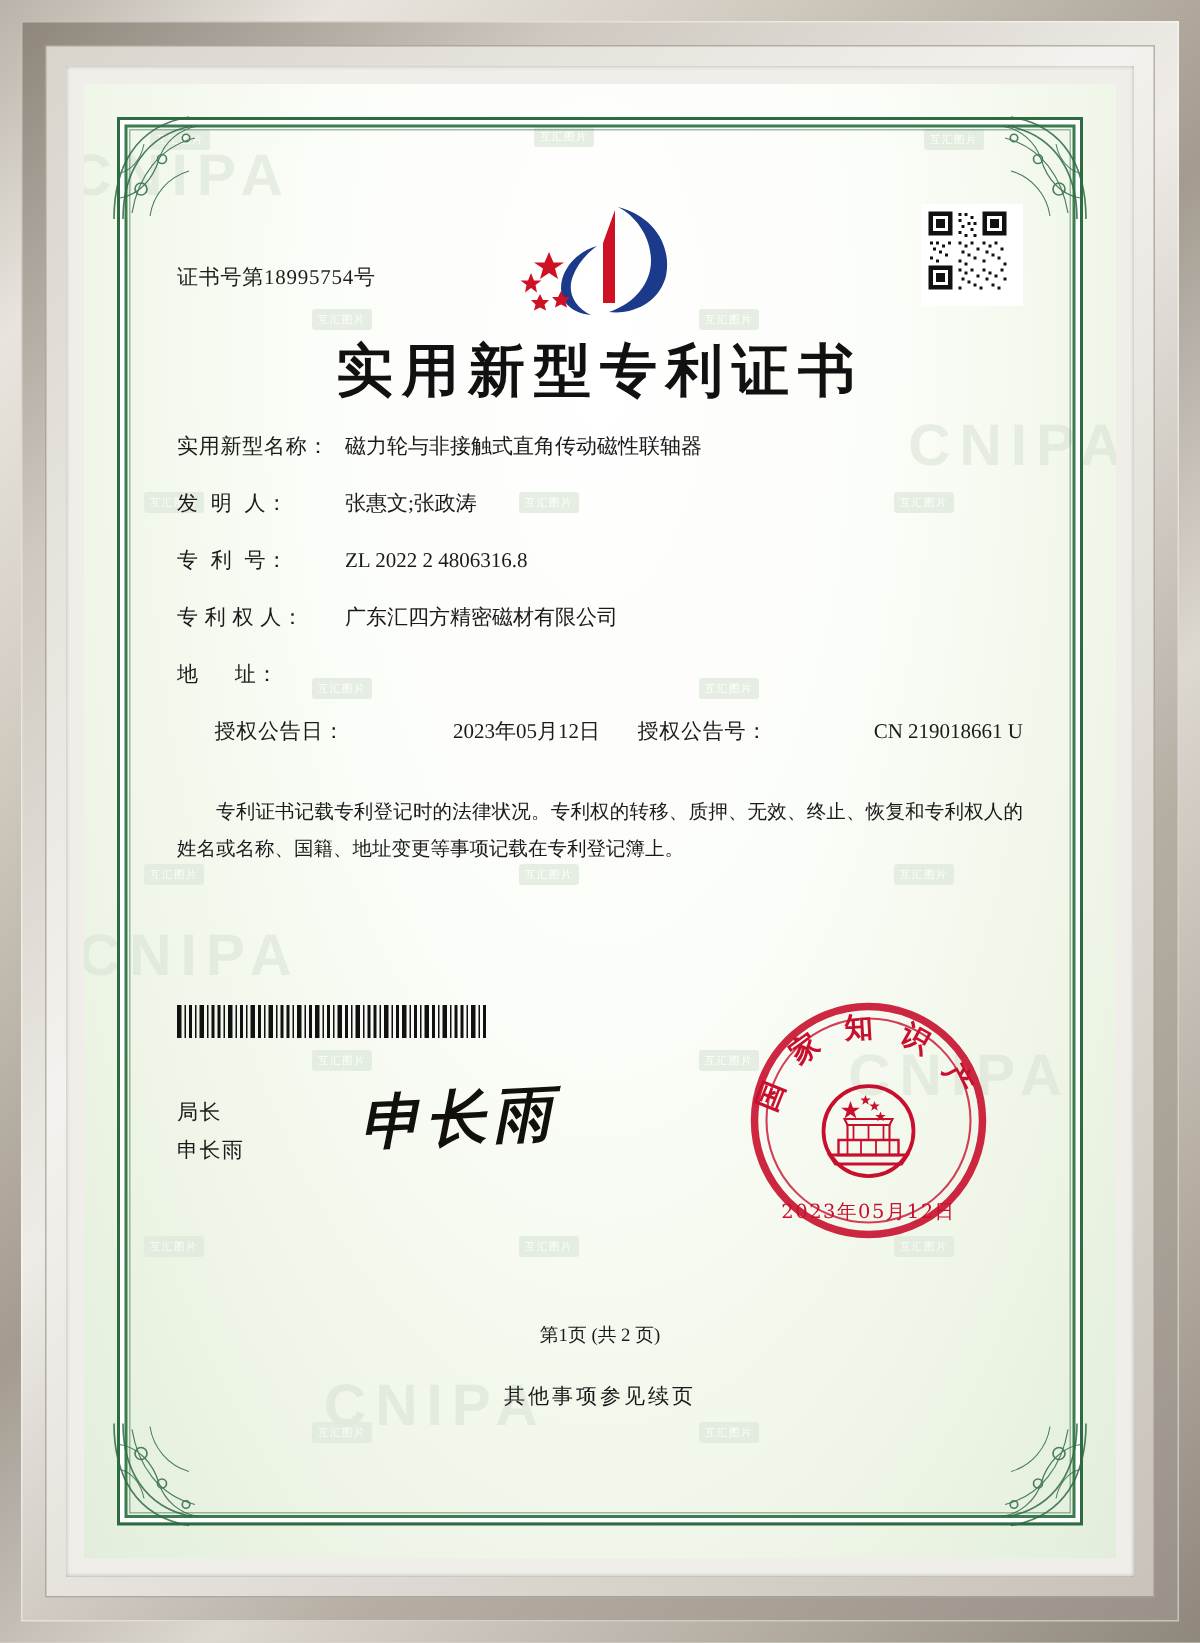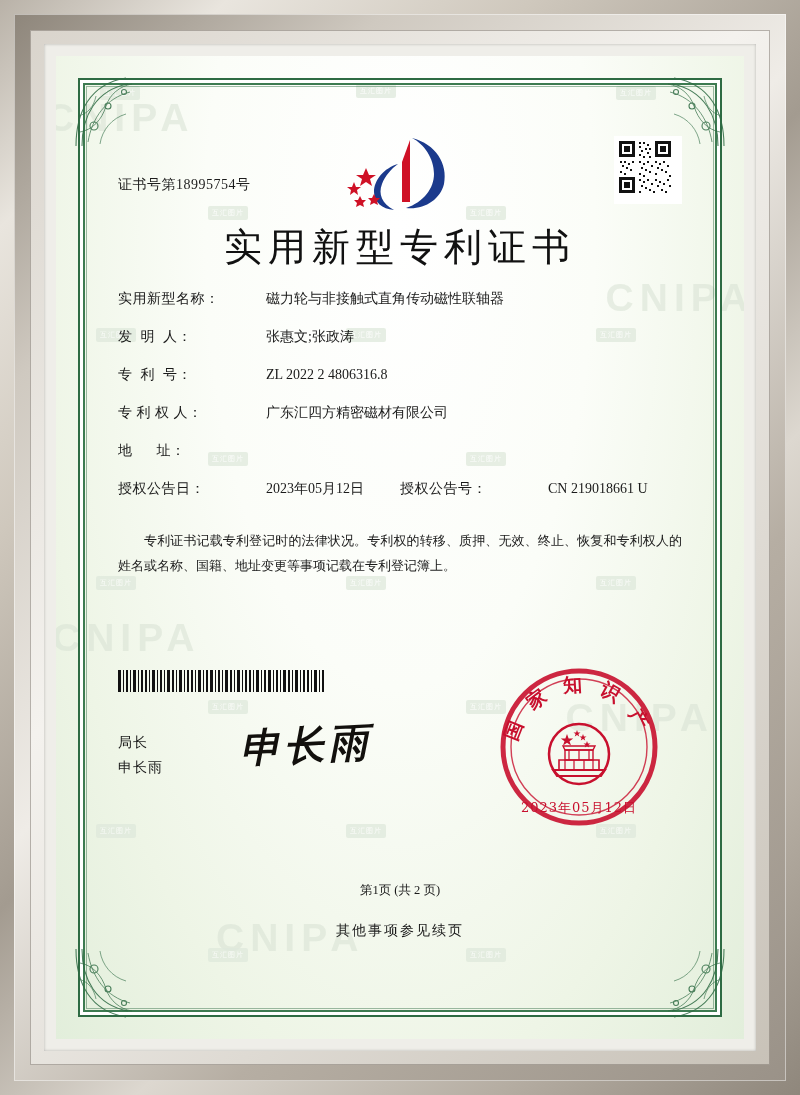--- a/index.html
+++ b/index.html
@@ -83,34 +83,34 @@
   }
   .qr{
     position:absolute;right:8px;top:26px;
     width:62px;height:62px;background:#fff;padding:3px;
   }
   .qr svg{display:block}
 
   .title{
     position:absolute;left:0;right:0;top:112px;
     text-align:center;
-    font-size:38px;letter-spacing:6px;font-weight:normal;
+    font-size:38px;letter-spacing:6px;font-weight:bold;
     color:#111;
     font-family:"DejaVu Serif",serif;
   }
 
   .fields{position:absolute;left:8px;right:8px;top:178px;}
   .row{
     display:flex;align-items:flex-start;
     margin-bottom:17px;
     font-size:14px;color:#1a1a1a;line-height:1.5;
   }
   .lbl{flex:0 0 112px;letter-spacing:.5px;white-space:pre;}
-  .val{flex:1;margin-left:36px;}
-  .row-two{display:flex;}
+  .val{flex:1;}
+  .row-two{display:flex;text-align:right;}
   .row-two .half{flex:1;display:flex;}
   .row-two .half .lbl{flex:0 0 112px}
   .row-two .half2 .lbl{flex:0 0 112px}
 
   .para{
     position:absolute;left:8px;right:8px;top:418px;
     font-size:13px;line-height:1.95;color:#1a1a1a;text-align:justify;
   }
   .para p{margin:0 0 10px 0;text-indent:2em;}
 

